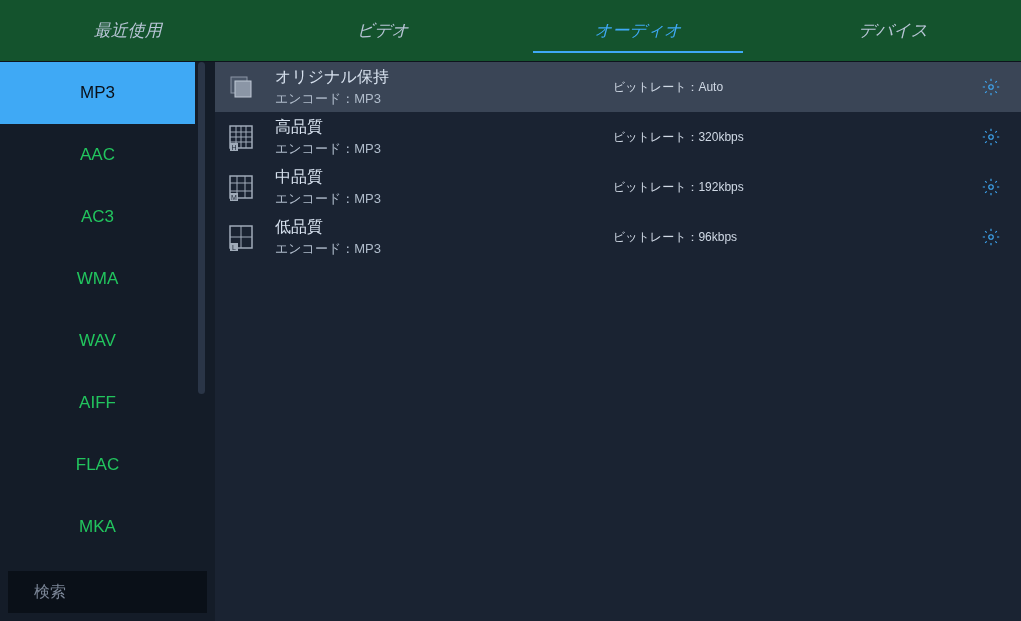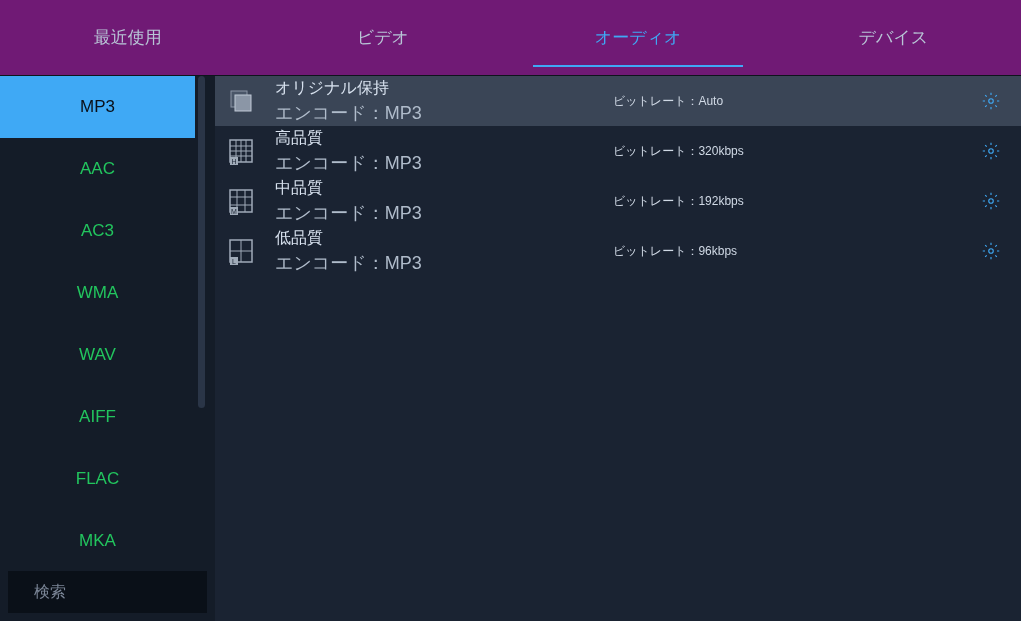--- a/index.html
+++ b/index.html
@@ -12,23 +12,24 @@
       background: #1a2332;
       color: #b8c5d6;
       width: 1021px;
       height: 621px;
       overflow: hidden;
       display: flex;
       flex-direction: column;
     }
     .tabs {
       display: flex;
-      height: 76px;
-      background: #701a75;
+      height: 62px;
+      background: #14532d;
       border-bottom: 1px solid #0e141d;
+      font-style: italic;
     }
     .tab {
       flex: 1;
       display: flex;
       align-items: center;
       justify-content: center;
       font-size: 17px;
       color: #b8c5d6;
       cursor: pointer;
       position: relative;
@@ -159,21 +160,21 @@
       flex-direction: column;
       justify-content: center;
       width: 320px;
       gap: 2px;
     }
     .preset-name {
       font-size: 16px;
       color: #d8e2ef;
     }
     .preset-encode {
-      font-size: 18px;
+      font-size: 13px;
       color: #b0bccb;
     }
     .preset-bitrate {
       font-size: 12px;
       color: #d0d9e5;
       flex: 1;
     }
     .preset-gear {
       width: 24px;
       height: 24px;

